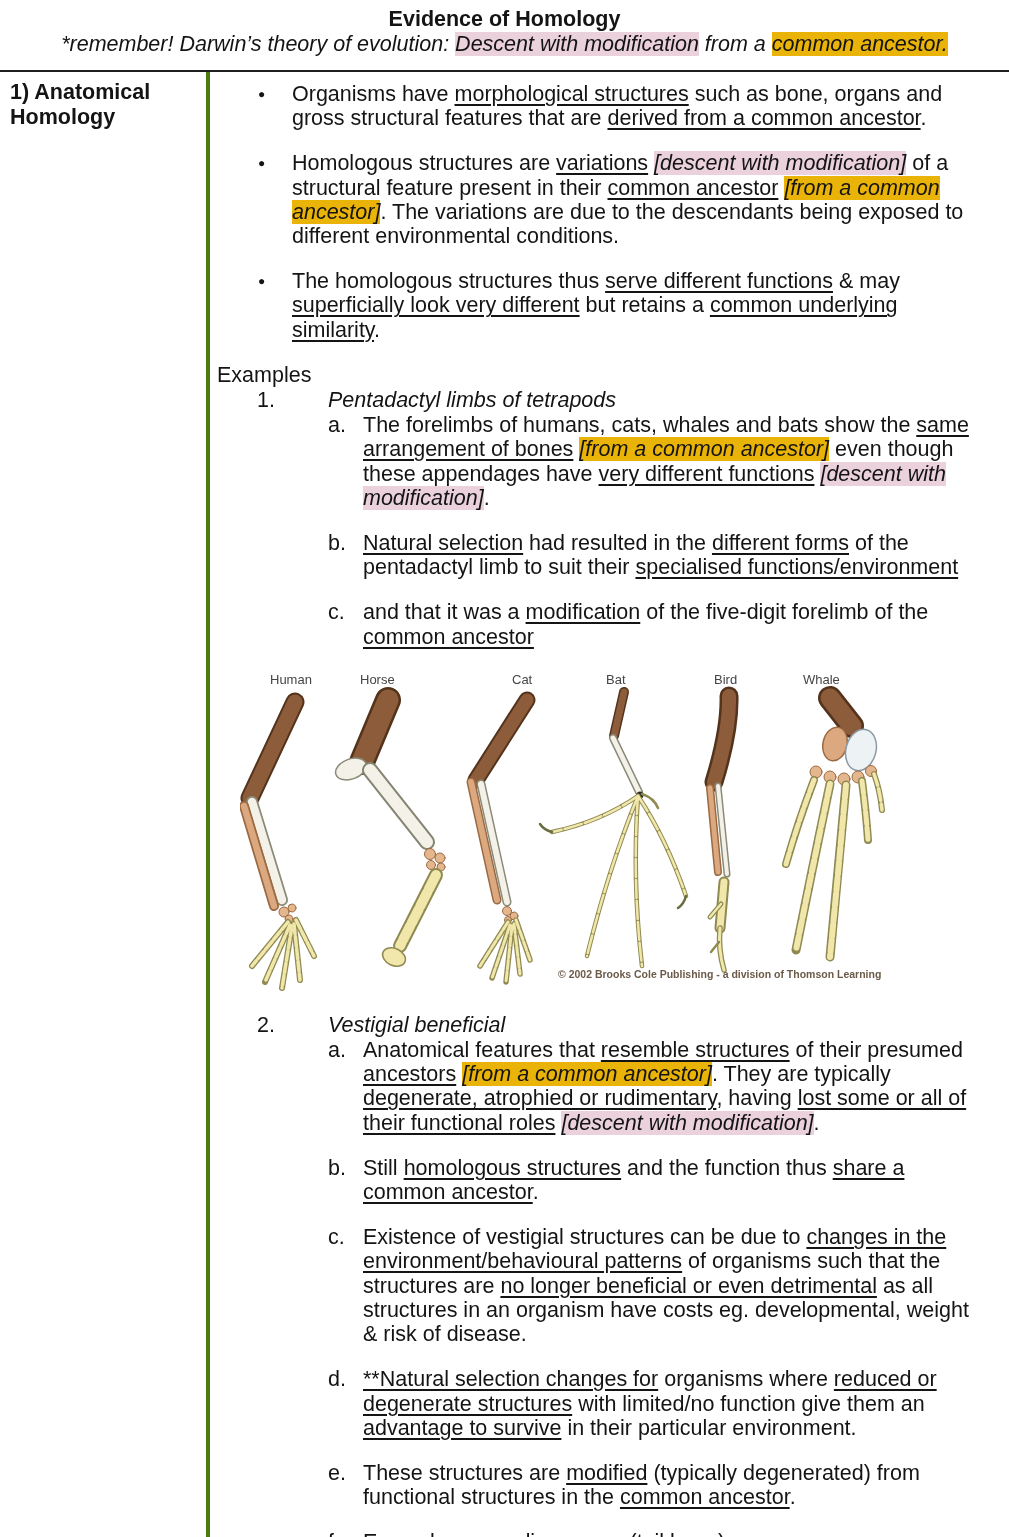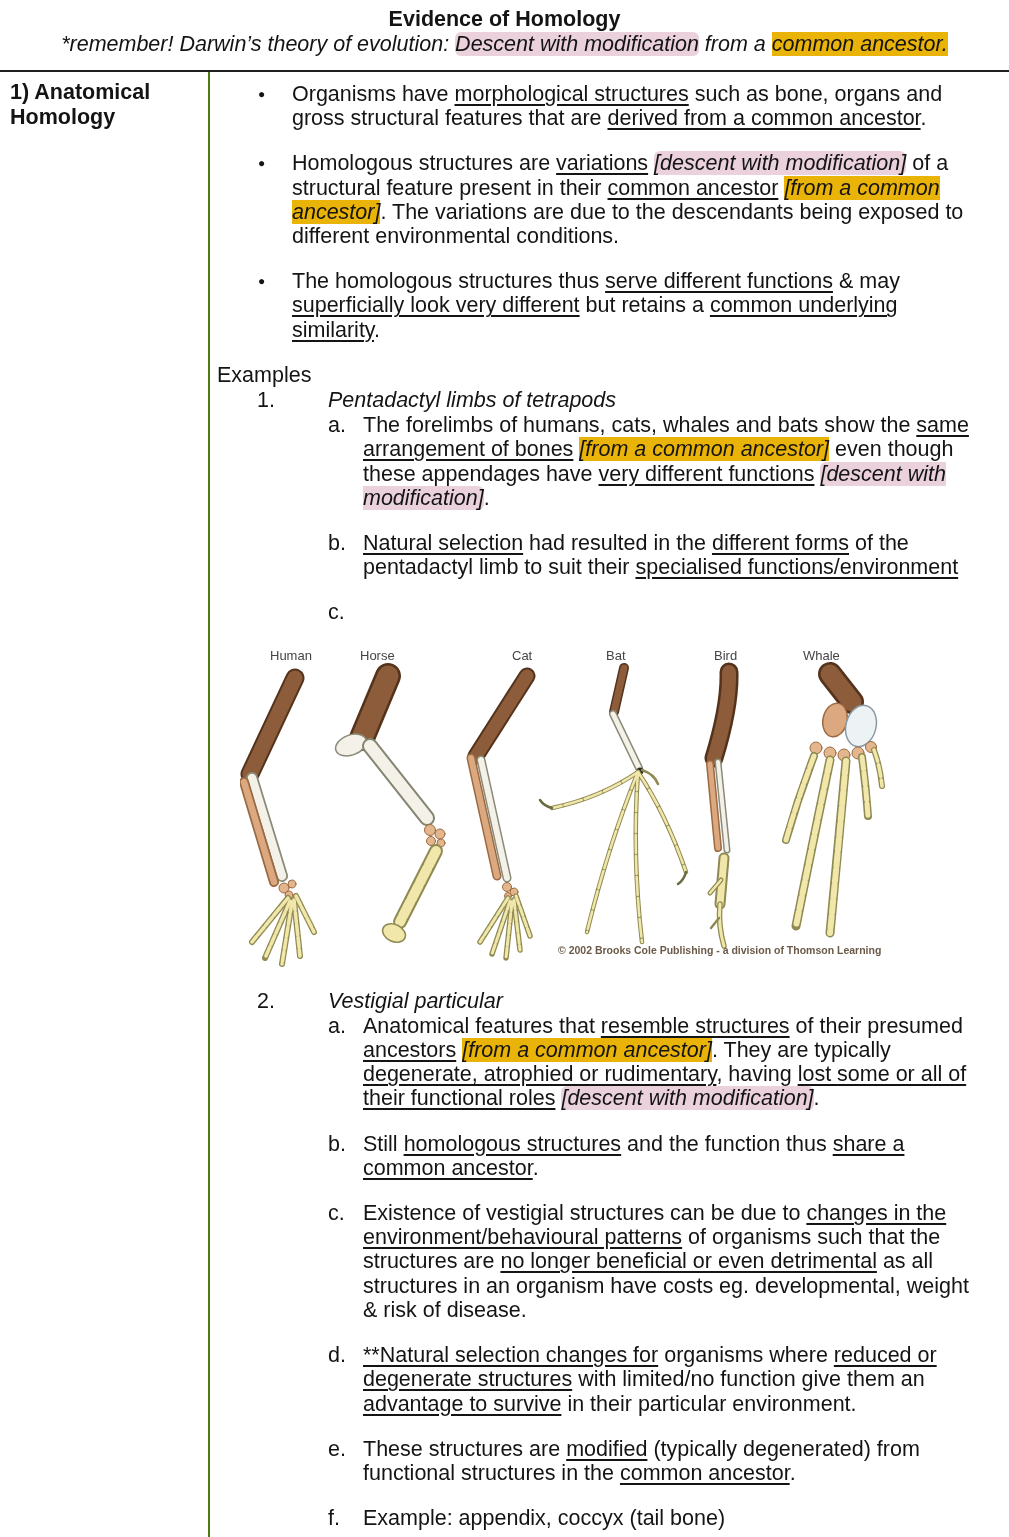--- a/index.html
+++ b/index.html
@@ -11,28 +11,28 @@
   }
   .page{display:flex;flex-direction:column;height:100%;}
 
   
   .doc-header{text-align:center;padding-top:7px;}
   .doc-title{font-weight:bold;font-size:21.5px;line-height:24px;}
   .doc-subtitle{font-size:21.5px;line-height:25px;font-style:italic;margin-top:1px;}
 
   
   .doc-table{flex:1;display:flex;border-top:2px solid #1f1f1f;margin-top:13px;min-height:0;}
-  .topic-col{width:210px;flex-shrink:0;border-right:2px solid #4d7c0f;padding:8px 10px 0 10px;box-sizing:border-box;}
+  .topic-col{width:210px;flex-shrink:0;border-right:4px solid #4d7c0f;padding:8px 10px 0 10px;box-sizing:border-box;}
   .topic-heading{font-weight:bold;font-size:21.5px;line-height:25px;margin:0;}
   .content-col{flex:1;padding:10px 32px 0 5px;box-sizing:border-box;font-size:21.5px;line-height:24.2px;min-width:0;}
 
   
   .u{text-decoration:underline;text-decoration-thickness:2px;text-underline-offset:3px;text-align:center;}
   .i{font-style:italic;}
-  .hl-pink{background:#ead1dc;border-radius:6px;}
+  .hl-pink{background:#ead1dc;}
   .hl-yellow{background:#eab308;}
 
   
   .bullet-row{display:flex;margin:0 0 21px 0;}
   .bullet-marker{width:34px;margin-left:43px;flex-shrink:0;font-size:12px;line-height:24.2px;}
   .bullet-text{flex:1;min-width:0;}
 
   .examples-heading{font-weight:normal;margin:7px 0 1px 2px;}
 
   .num-row{display:flex;margin:0 0 1px 0;}
@@ -90,20 +90,21 @@
       <div class="sub-row">
         <span class="sub-marker">a.</span>
         <span class="sub-text"><span>The forelimbs of humans, cats, whales and bats show the </span><span class="u">same arrangement of bones</span><span> </span><span class="i hl-yellow">[from a common ancestor]</span><span> even though these appendages have </span><span class="u">very different functions</span><span> </span><span class="i hl-pink">[descent with modification]</span><span>.</span></span>
       </div>
       <div class="sub-row">
         <span class="sub-marker">b.</span>
         <span class="sub-text"><span class="u">Natural selection</span><span> had resulted in the </span><span class="u">different forms</span><span> of the pentadactyl limb to suit their </span><span class="u">specialised functions/environment</span></span>
       </div>
       <div class="sub-row">
         <span class="sub-marker">c.</span>
+        <span class="sub-text"><span>and that it was a </span><span class="u">modification</span><span> of the five-digit forelimb of the </span><span class="u">common ancestor</span></span>
       </div>
 
       <div class="figure">
         <svg width="690" height="330" viewBox="0 0 690 330">
           <text class="fig-label" x="30" y="14">Human</text>
           <text class="fig-label" x="120" y="14">Horse</text>
           <text class="fig-label" x="272" y="14">Cat</text>
           <text class="fig-label" x="366" y="14">Bat</text>
           <text class="fig-label" x="474" y="14">Bird</text>
           <text class="fig-label" x="563" y="14">Whale</text>
@@ -247,21 +248,21 @@
               <path d="M634,104 Q640,120 642,140" stroke-width="3.5"></path>
             </g>
           </g>
 
           <text class="fig-credit" x="318" y="308">© 2002 Brooks Cole Publishing - a division of Thomson Learning</text>
         </svg>
       </div>
 
       <div class="num-row">
         <span class="num-marker">2.</span>
-        <span class="num-title">Vestigial particular</span>
+        <span class="num-title">Vestigial beneficial</span>
       </div>
 
       <div class="sub-row">
         <span class="sub-marker">a.</span>
         <span class="sub-text"><span>Anatomical features that </span><span class="u">resemble structures</span><span> of their presumed </span><span class="u">ancestors</span><span> </span><span class="i hl-yellow">[from a common ancestor]</span><span>. They are typically </span><span class="u">degenerate, atrophied or rudimentary</span><span>, having </span><span class="u">lost some or all of their functional roles</span><span> </span><span class="i hl-pink">[descent with modification]</span><span>.</span></span>
       </div>
       <div class="sub-row">
         <span class="sub-marker">b.</span>
         <span class="sub-text"><span>Still </span><span class="u">homologous structures</span><span> and the function thus </span><span class="u">share a common ancestor</span><span>.</span></span>
       </div>

